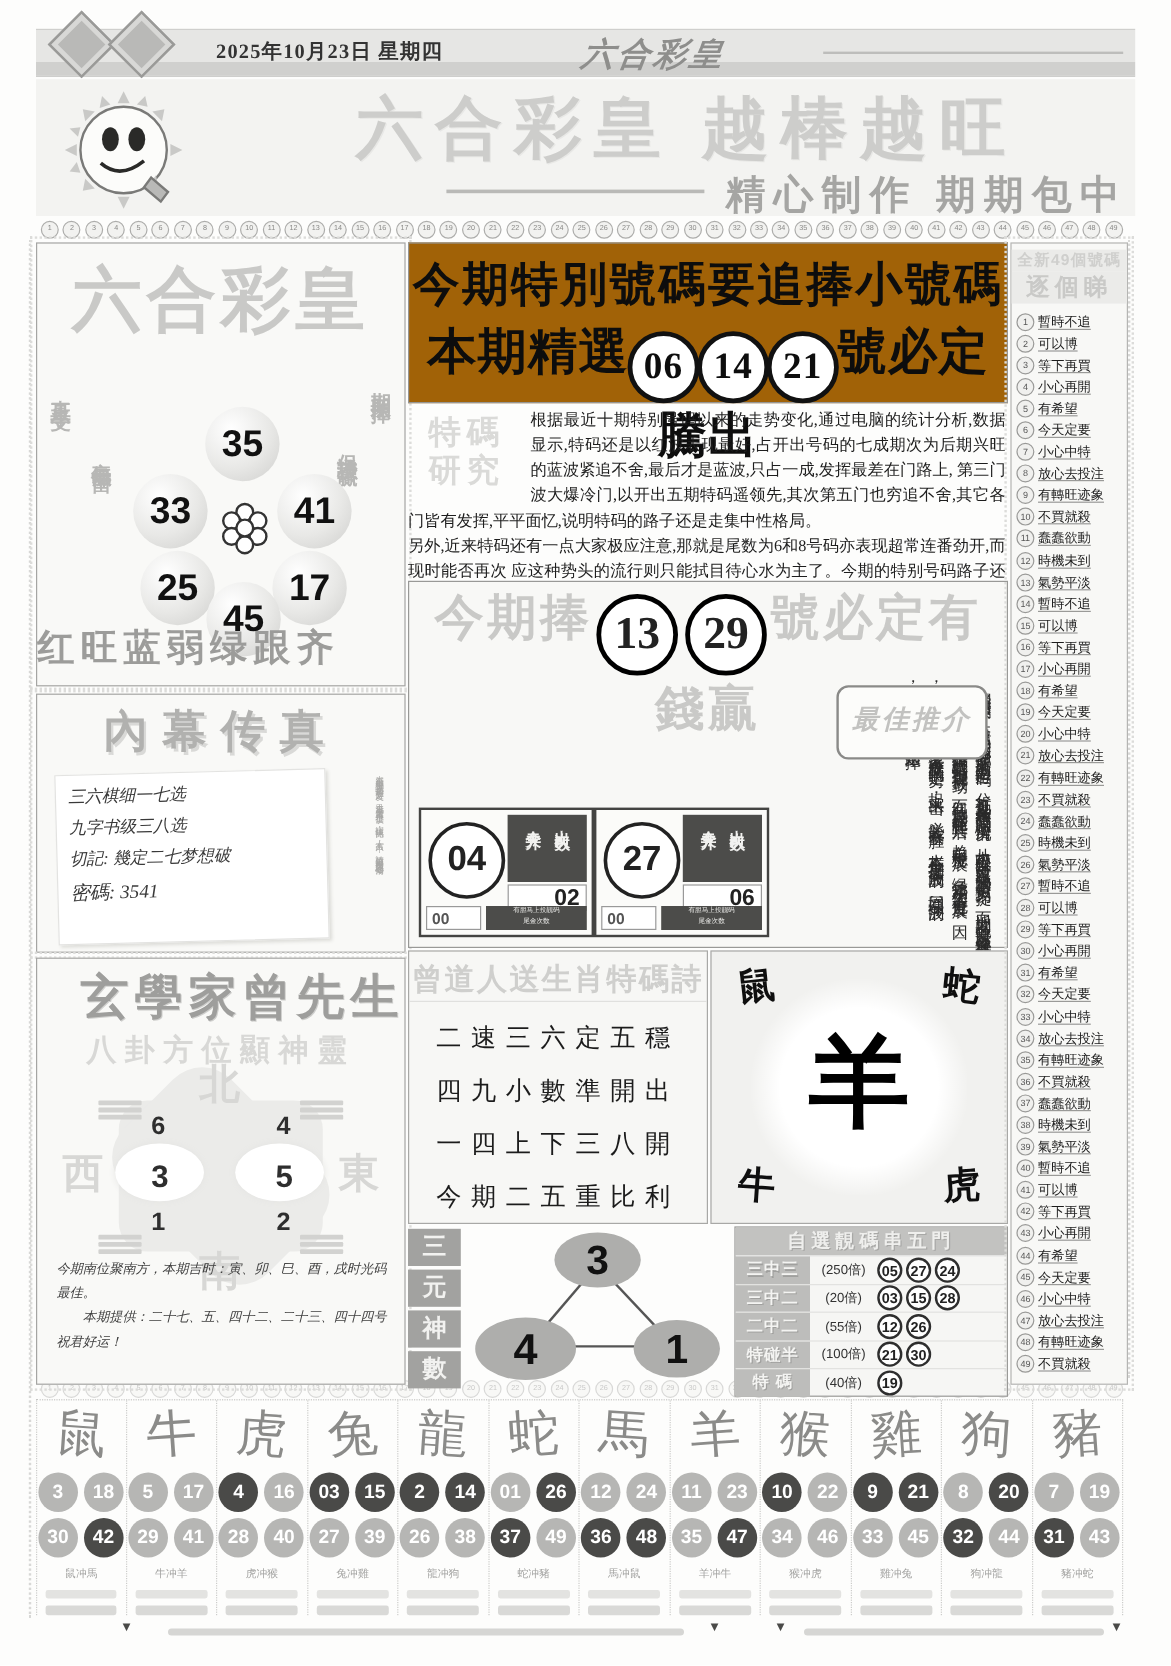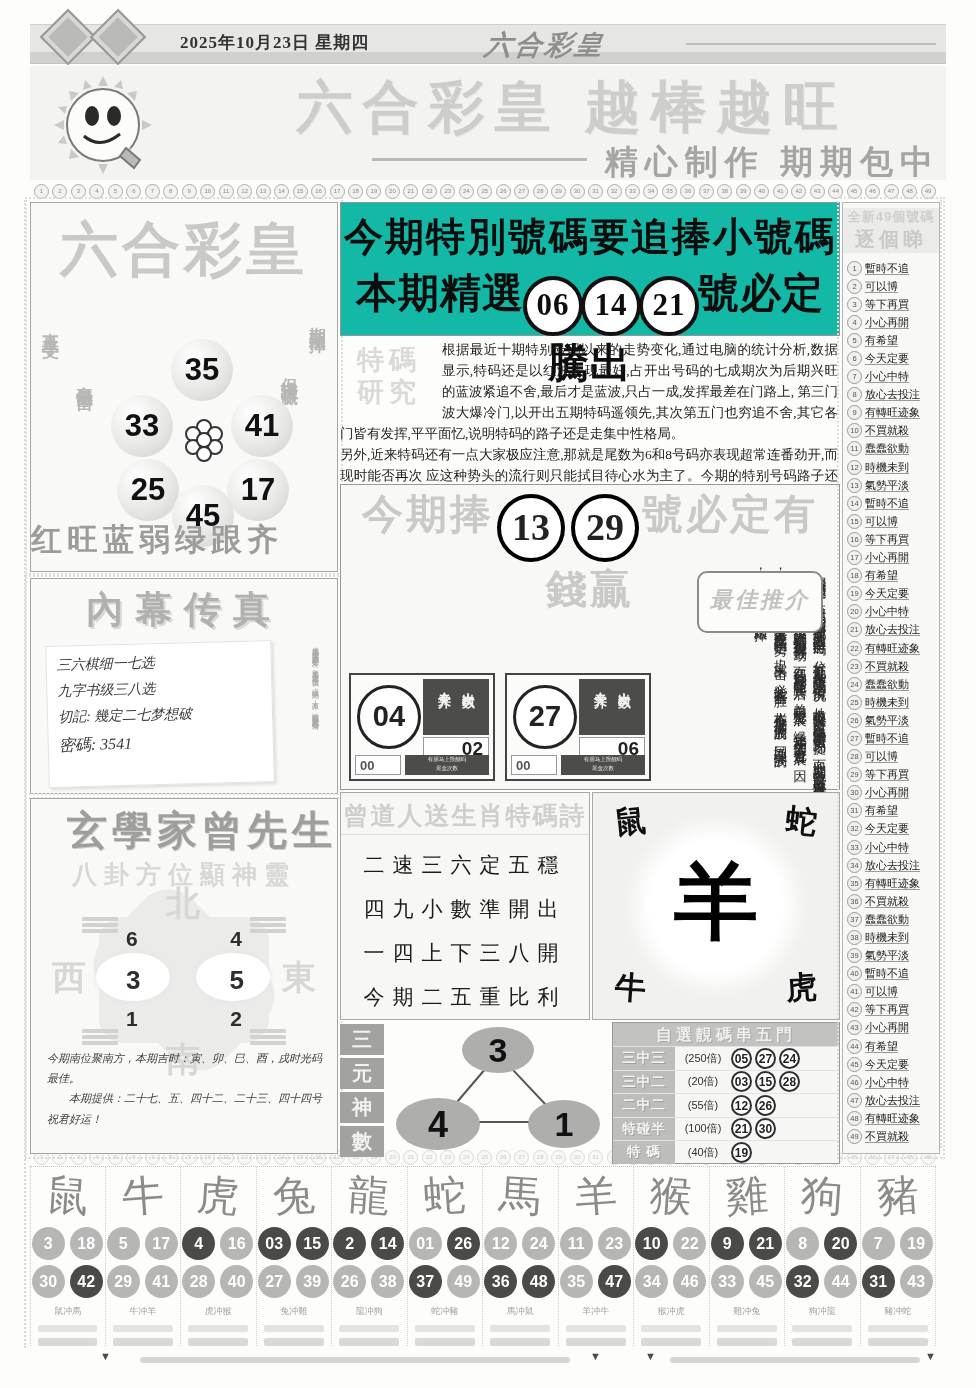--- a/index.html
+++ b/index.html
@@ -76,21 +76,21 @@
   .yy{position:absolute;width:74px;height:48px;background:#ffffff;border-radius:50%;box-shadow:0 0 6px #e4e4e2;}
   .yy1{left:32px;top:58px}.yy2{left:132px;top:58px}
   .bnum{position:absolute;font-size:21px;color:#2e2e2e;font-weight:bold;}
   .bn0{left:62px;top:32px}.bn1{right:62px;top:32px}
   .bn2{left:62px;top:70px;font-size:26px}.bn3{right:60px;top:70px;font-size:26px}
   .bn4{left:62px;top:112px}.bn5{right:62px;top:112px}
   .master-note{position:absolute;left:16px;bottom:24px;width:276px;font-family:"Liberation Serif","DejaVu Serif",serif;
       font-style:italic;font-size:11px;color:#404040;line-height:1.85;}
 
   
-  .headline{position:absolute;top:202px;left:340px;width:498px;height:132px;background:#14b8a6;
+  .headline{position:absolute;top:202px;left:340px;width:498px;height:132px;background:#a16207;
       border:1px solid #969694;text-align:center;}
   .hl1{font-size:39px;font-weight:bold;color:#0d0d0d;letter-spacing:2px;margin-top:7px;}
   .hl2{font-size:41px;font-weight:bold;color:#0d0d0d;letter-spacing:1px;margin-top:2px;}
   .circle-num{display:inline-block;width:52px;height:52px;border:4px solid #111;border-radius:50%;background:#fff;
       font-size:31px;line-height:50px;vertical-align:-8px;text-align:center;margin:0 -1px;}
 
   .article{position:absolute;top:340px;left:340px;width:498px;height:142px;}
   .watermark{float:left;width:94px;height:64px;text-align:center;font-size:27px;font-weight:bold;
       color:#dadad8;letter-spacing:5px;line-height:1.2;margin:4px 6px 0 2px;}
   .article p{margin:0;font-family:"Liberation Serif","DejaVu Serif",serif;font-size:13.5px;color:#1d1d1d;
@@ -100,21 +100,21 @@
   .lucky{position:absolute;top:484px;left:340px;width:498px;height:304px;background:#f8f8f6;border:1px solid #999997;}
   .lucky-title{text-align:center;margin-top:2px;}
   .lt-pale{font-size:41px;font-weight:bold;color:#c9c9c7;letter-spacing:3px;vertical-align:14px;}
   .big-circle{display:inline-block;width:60px;height:60px;border:4px solid #000;border-radius:50%;background:#fff;
       font-size:38px;font-weight:bold;line-height:58px;text-align:center;vertical-align:2px;margin:0 3px;}
   .lucky-vtext{position:absolute;top:78px;left:10px;right:10px;bottom:10px;font-family:"Liberation Serif","DejaVu Serif",serif;
       font-size:13.5px;color:#2a2a2a;letter-spacing:2px;line-height:1.45;writing-mode:vertical-rl;}
   .stamp{position:absolute;top:86px;right:16px;width:122px;height:58px;border:2px solid #8a8a88;border-radius:10px;
       background:#fcfcfa;text-align:center;line-height:54px;font-size:22px;font-weight:bold;font-style:italic;
       color:#c2c2c0;letter-spacing:3px;}
-  .stat-wrap{position:absolute;left:8px;bottom:8px;display:flex;gap:10px;}
+  .stat-wrap{position:absolute;left:8px;bottom:8px;display:flex;}
   .stat-box{position:relative;width:142px;height:104px;border:2px solid #444442;background:#fbfbf9;}
   .stat-circle{position:absolute;left:6px;top:10px;width:58px;height:58px;border:3px solid #222;border-radius:50%;
       background:#fff;font-size:29px;font-weight:bold;text-align:center;line-height:56px;}
   .stat-label{position:absolute;right:4px;top:4px;width:66px;height:56px;background:#4c4c4a;color:#f2f2f0;
       display:flex;justify-content:center;gap:6px;padding-top:3px;box-sizing:border-box;}
   .stat-label span{writing-mode:vertical-rl;font-size:13px;font-weight:bold;letter-spacing:2px;}
   .stat-value{position:absolute;right:4px;top:62px;width:66px;height:22px;background:#fff;border:1px solid #99;
       border:1px solid #999;font-size:19px;font-weight:bold;text-align:right;line-height:22px;padding-right:5px;box-sizing:border-box;}
   .stat-foot{position:absolute;left:4px;bottom:4px;width:46px;height:20px;background:#fff;border:1px solid #999;
       font-size:13px;font-weight:bold;color:#555;line-height:19px;padding-left:4px;box-sizing:border-box;}

